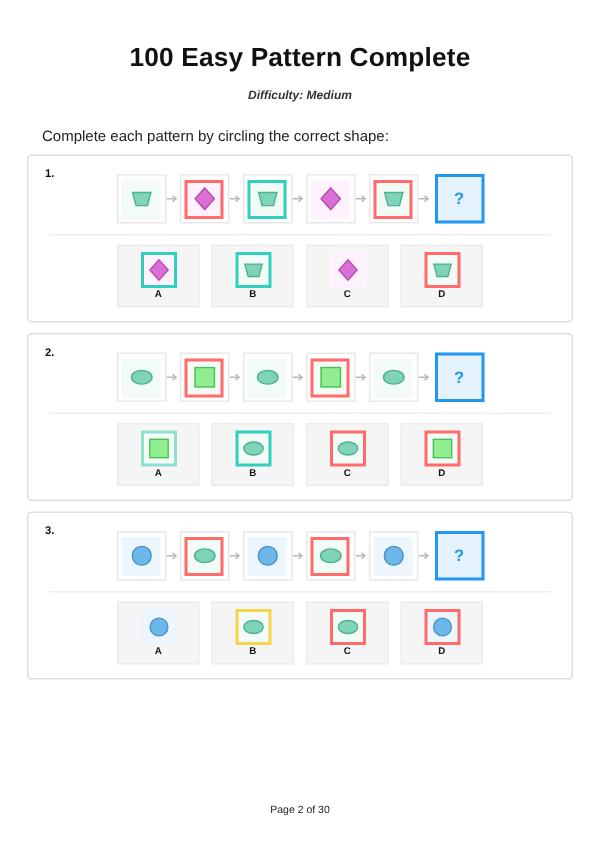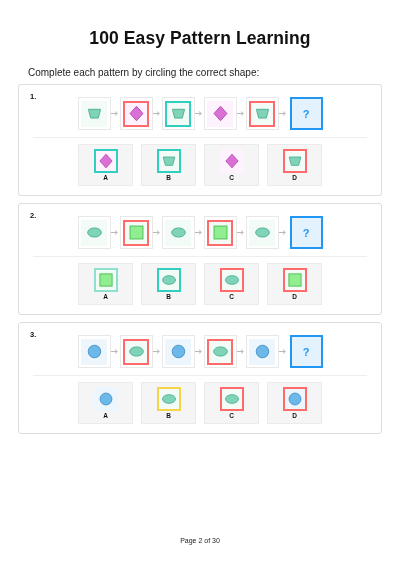--- a/index.html
+++ b/index.html
@@ -156,21 +156,22 @@
     font-size: 7px;
     color: #222222;
   }
   svg.shape { display: block; }
 </style>
 </head>
 <body>
 
 <div class="page">
 
-  <h1 class="title">100 Easy Pattern Learning</h1>
+  <h1 class="title">100 Easy Pattern Complete</h1>
+  <div class="subtitle">Difficulty: Medium</div>
   <div class="instruction">Complete each pattern by circling the correct shape:</div>
 
   <div class="puzzles" id="puzzle-list">
       <div class="puzzle-card">
         <div class="puzzle-number">1.</div>
         <div class="sequence-row">
           <div class="seq-cell">
             <div class="inner-box" style="width: 26px; height: 26px; background: rgb(242, 251, 246);">
               <svg width="19" height="19" viewBox="0 0 100 100" class="shape">
                 <polygon points="18,28 82,28 70,74 30,74" fill="#7fd4b8" stroke="#4fae96" stroke-width="5"></polygon>

